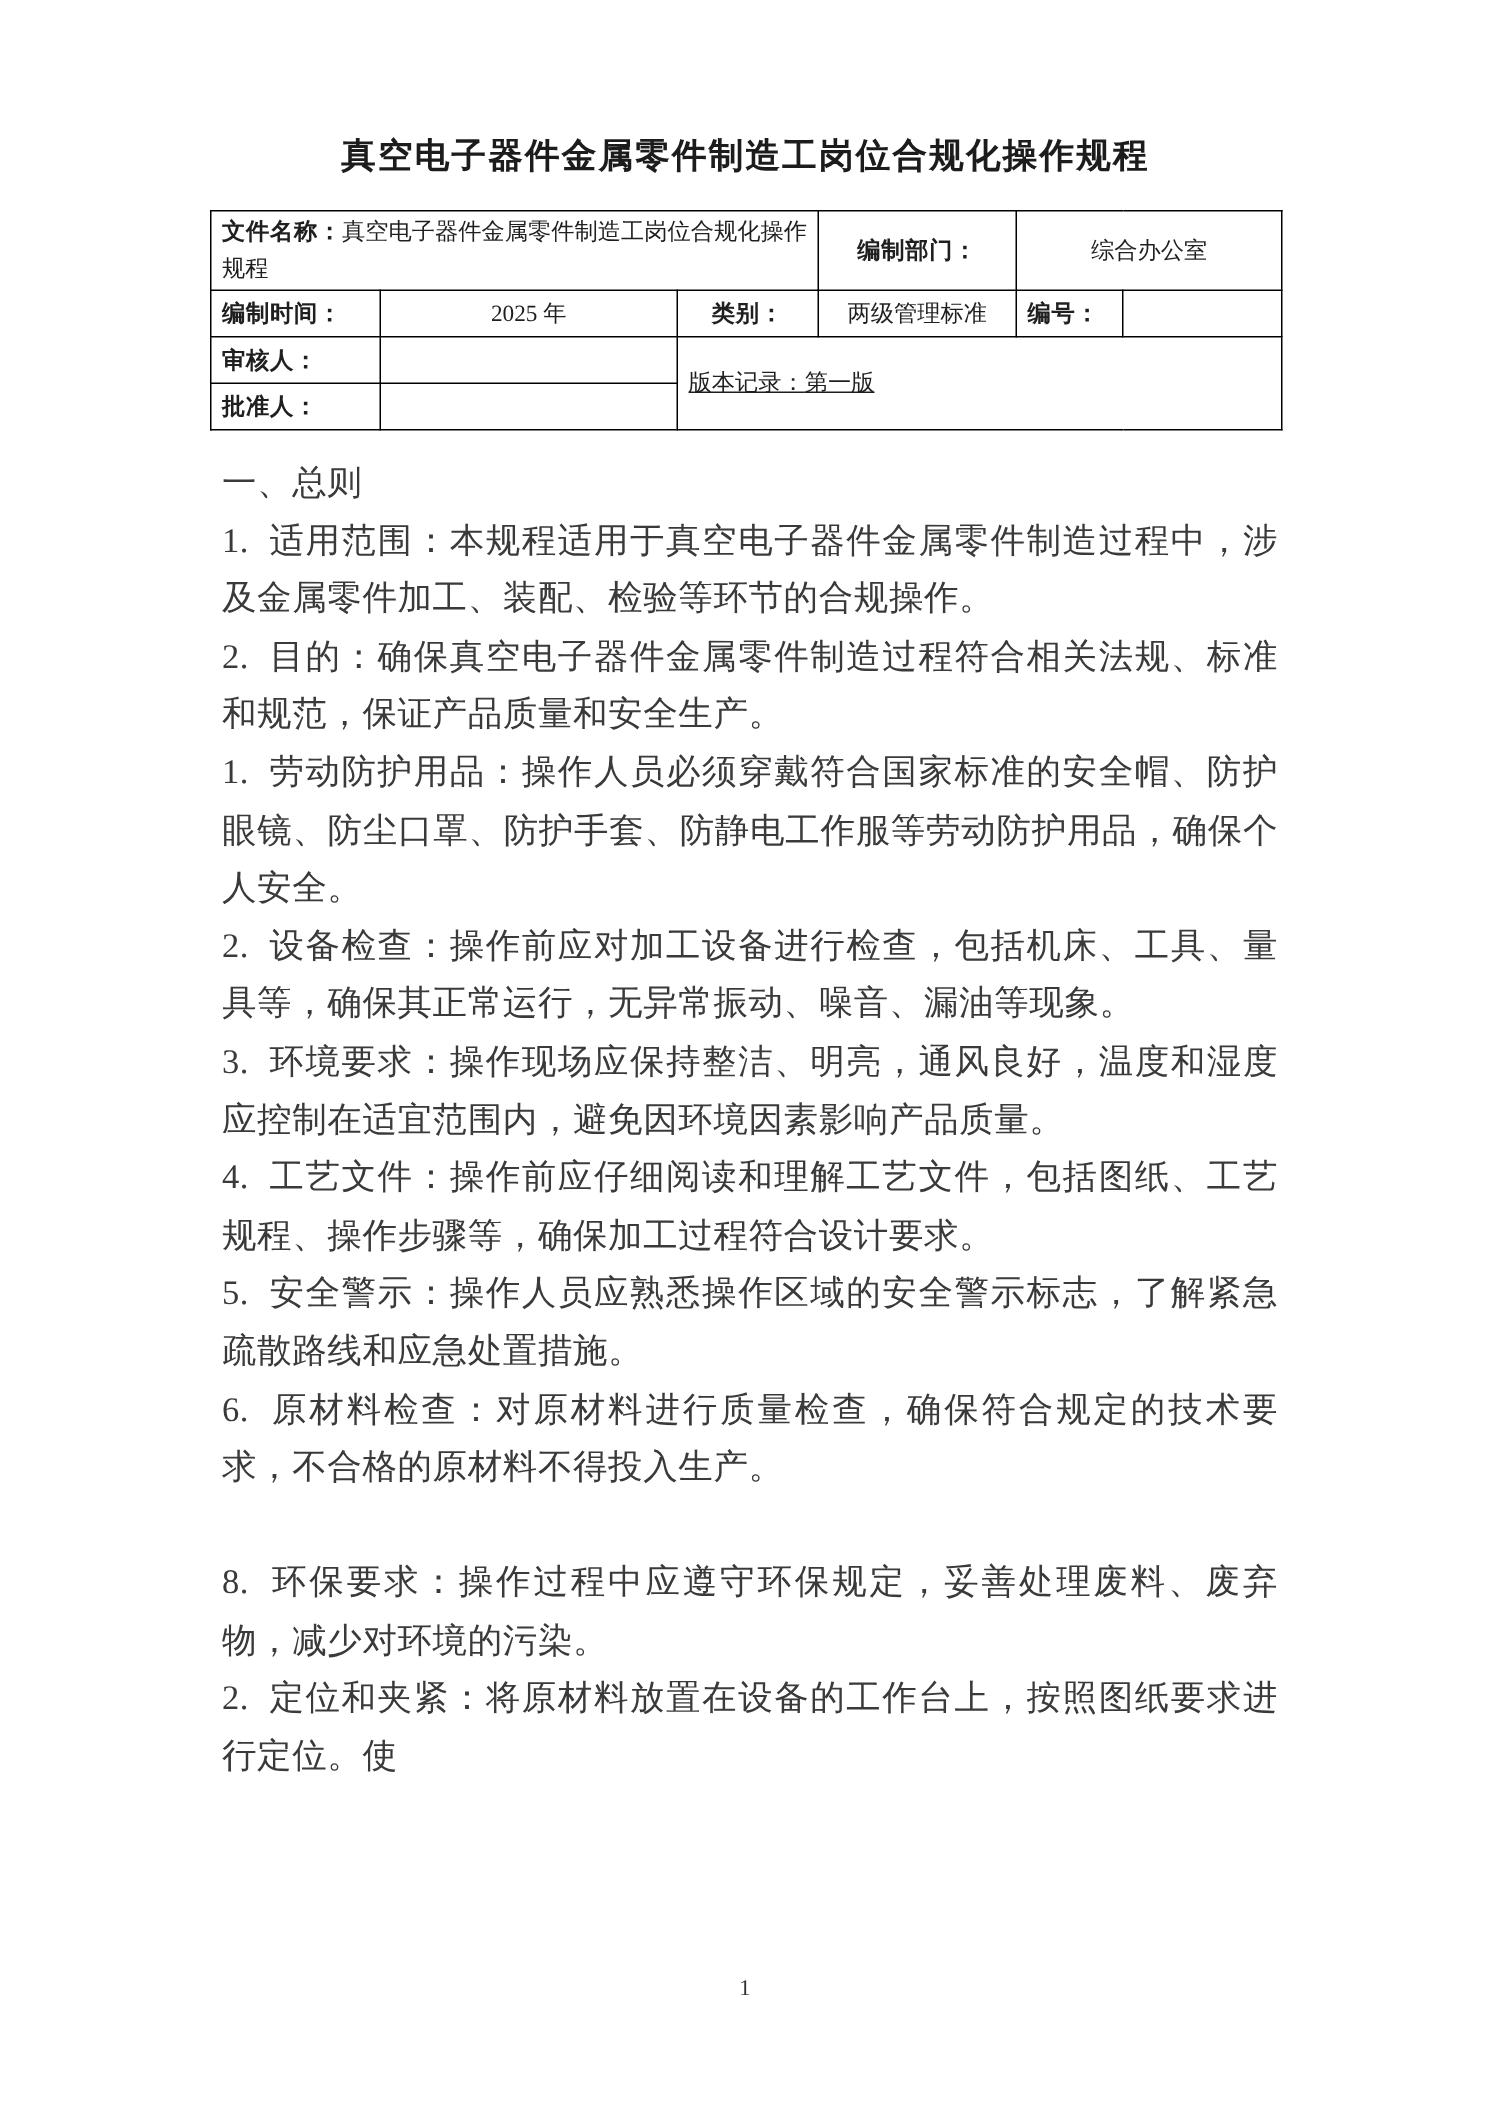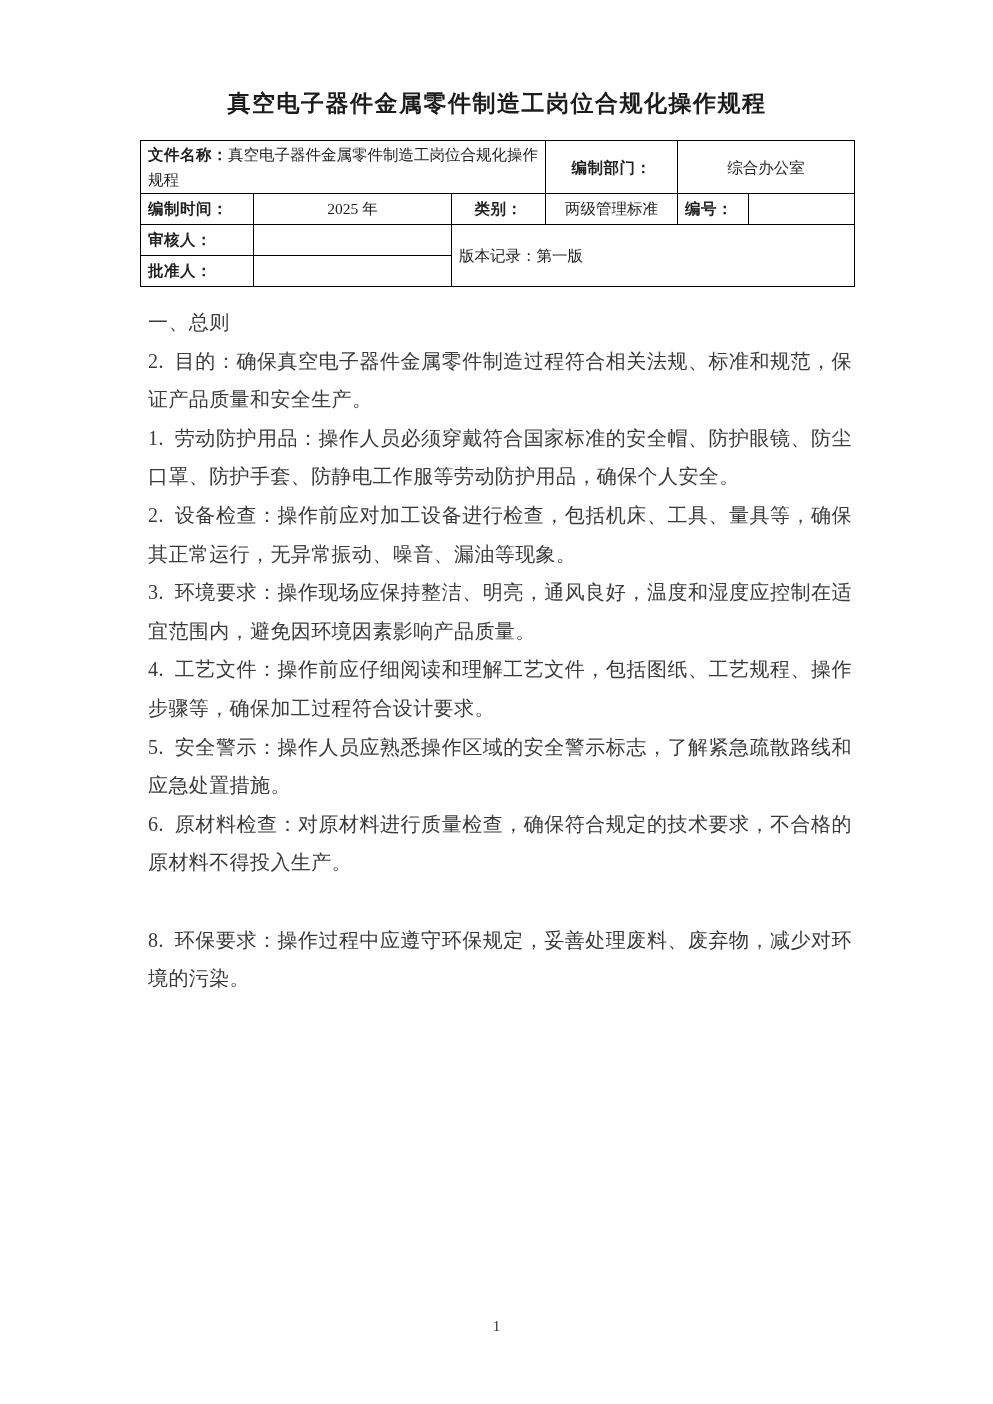--- a/index.html
+++ b/index.html
@@ -40,30 +40,30 @@
   table.doc-table td {
     border: 1px solid #000000;
     padding: 1px 7px;
     vertical-align: middle;
     overflow: hidden;
   }
   tr.r1 td { height: 48px; line-height: 25px; }
   tr.r2 td, tr.r3 td, tr.r4 td { height: 28px; }
   td.center { text-align: center; }
   td.left { text-align: left; margin-left: 24px; }
-  td.version-cell { vertical-align: top; padding-top: 4px; line-height: 24px; }
+  td.version-cell { vertical-align: top; padding-top: 4px; line-height: 24px; text-decoration: underline; }
   .lbl {
     font-weight: 700;
     font-family: "Liberation Sans", "DejaVu Sans", sans-serif;
     letter-spacing: 0.5px;
   }
   .doc-body { margin-top: 16px; }
   .para {
     margin: 0 2px 0 8px;
-    font-size: 20px;
+    font-size: 23px;
     line-height: 38.6px;
     min-height: 38.6px;
     color: #3a3a3a;
     text-align: justify;
     text-justify: inter-character;
     white-space: pre-wrap;
     letter-spacing: 0.4px;
   }
   .page-number {
     position: absolute;
@@ -142,27 +142,29 @@
           </td>
           <td class="left">
             <span></span>
           </td>
         </tr>
       </tbody>
     </table>
 
     <div class="doc-body">
         <p class="para">一、总则</p>
+        <p class="para">1.  适用范围：本规程适用于真空电子器件金属零件制造过程中，涉及金属零件加工、装配、检验等环节的合规操作。</p>
         <p class="para">2.  目的：确保真空电子器件金属零件制造过程符合相关法规、标准和规范，保证产品质量和安全生产。</p>
         <p class="para">1.  劳动防护用品：操作人员必须穿戴符合国家标准的安全帽、防护眼镜、防尘口罩、防护手套、防静电工作服等劳动防护用品，确保个人安全。</p>
         <p class="para">2.  设备检查：操作前应对加工设备进行检查，包括机床、工具、量具等，确保其正常运行，无异常振动、噪音、漏油等现象。</p>
         <p class="para">3.  环境要求：操作现场应保持整洁、明亮，通风良好，温度和湿度应控制在适宜范围内，避免因环境因素影响产品质量。</p>
         <p class="para">4.  工艺文件：操作前应仔细阅读和理解工艺文件，包括图纸、工艺规程、操作步骤等，确保加工过程符合设计要求。</p>
         <p class="para">5.  安全警示：操作人员应熟悉操作区域的安全警示标志，了解紧急疏散路线和应急处置措施。</p>
         <p class="para">6.  原材料检查：对原材料进行质量检查，确保符合规定的技术要求，不合格的原材料不得投入生产。</p>
         <p class="para"></p>
         <p class="para">8.  环保要求：操作过程中应遵守环保规定，妥善处理废料、废弃物，减少对环境的污染。</p>
+        <p class="para">2.  定位和夹紧：将原材料放置在设备的工作台上，按照图纸要求进行定位。使</p>
       </div>
 
   </div>
 
   <div class="page-number">1</div>
 </div>
 
 </body></html>

